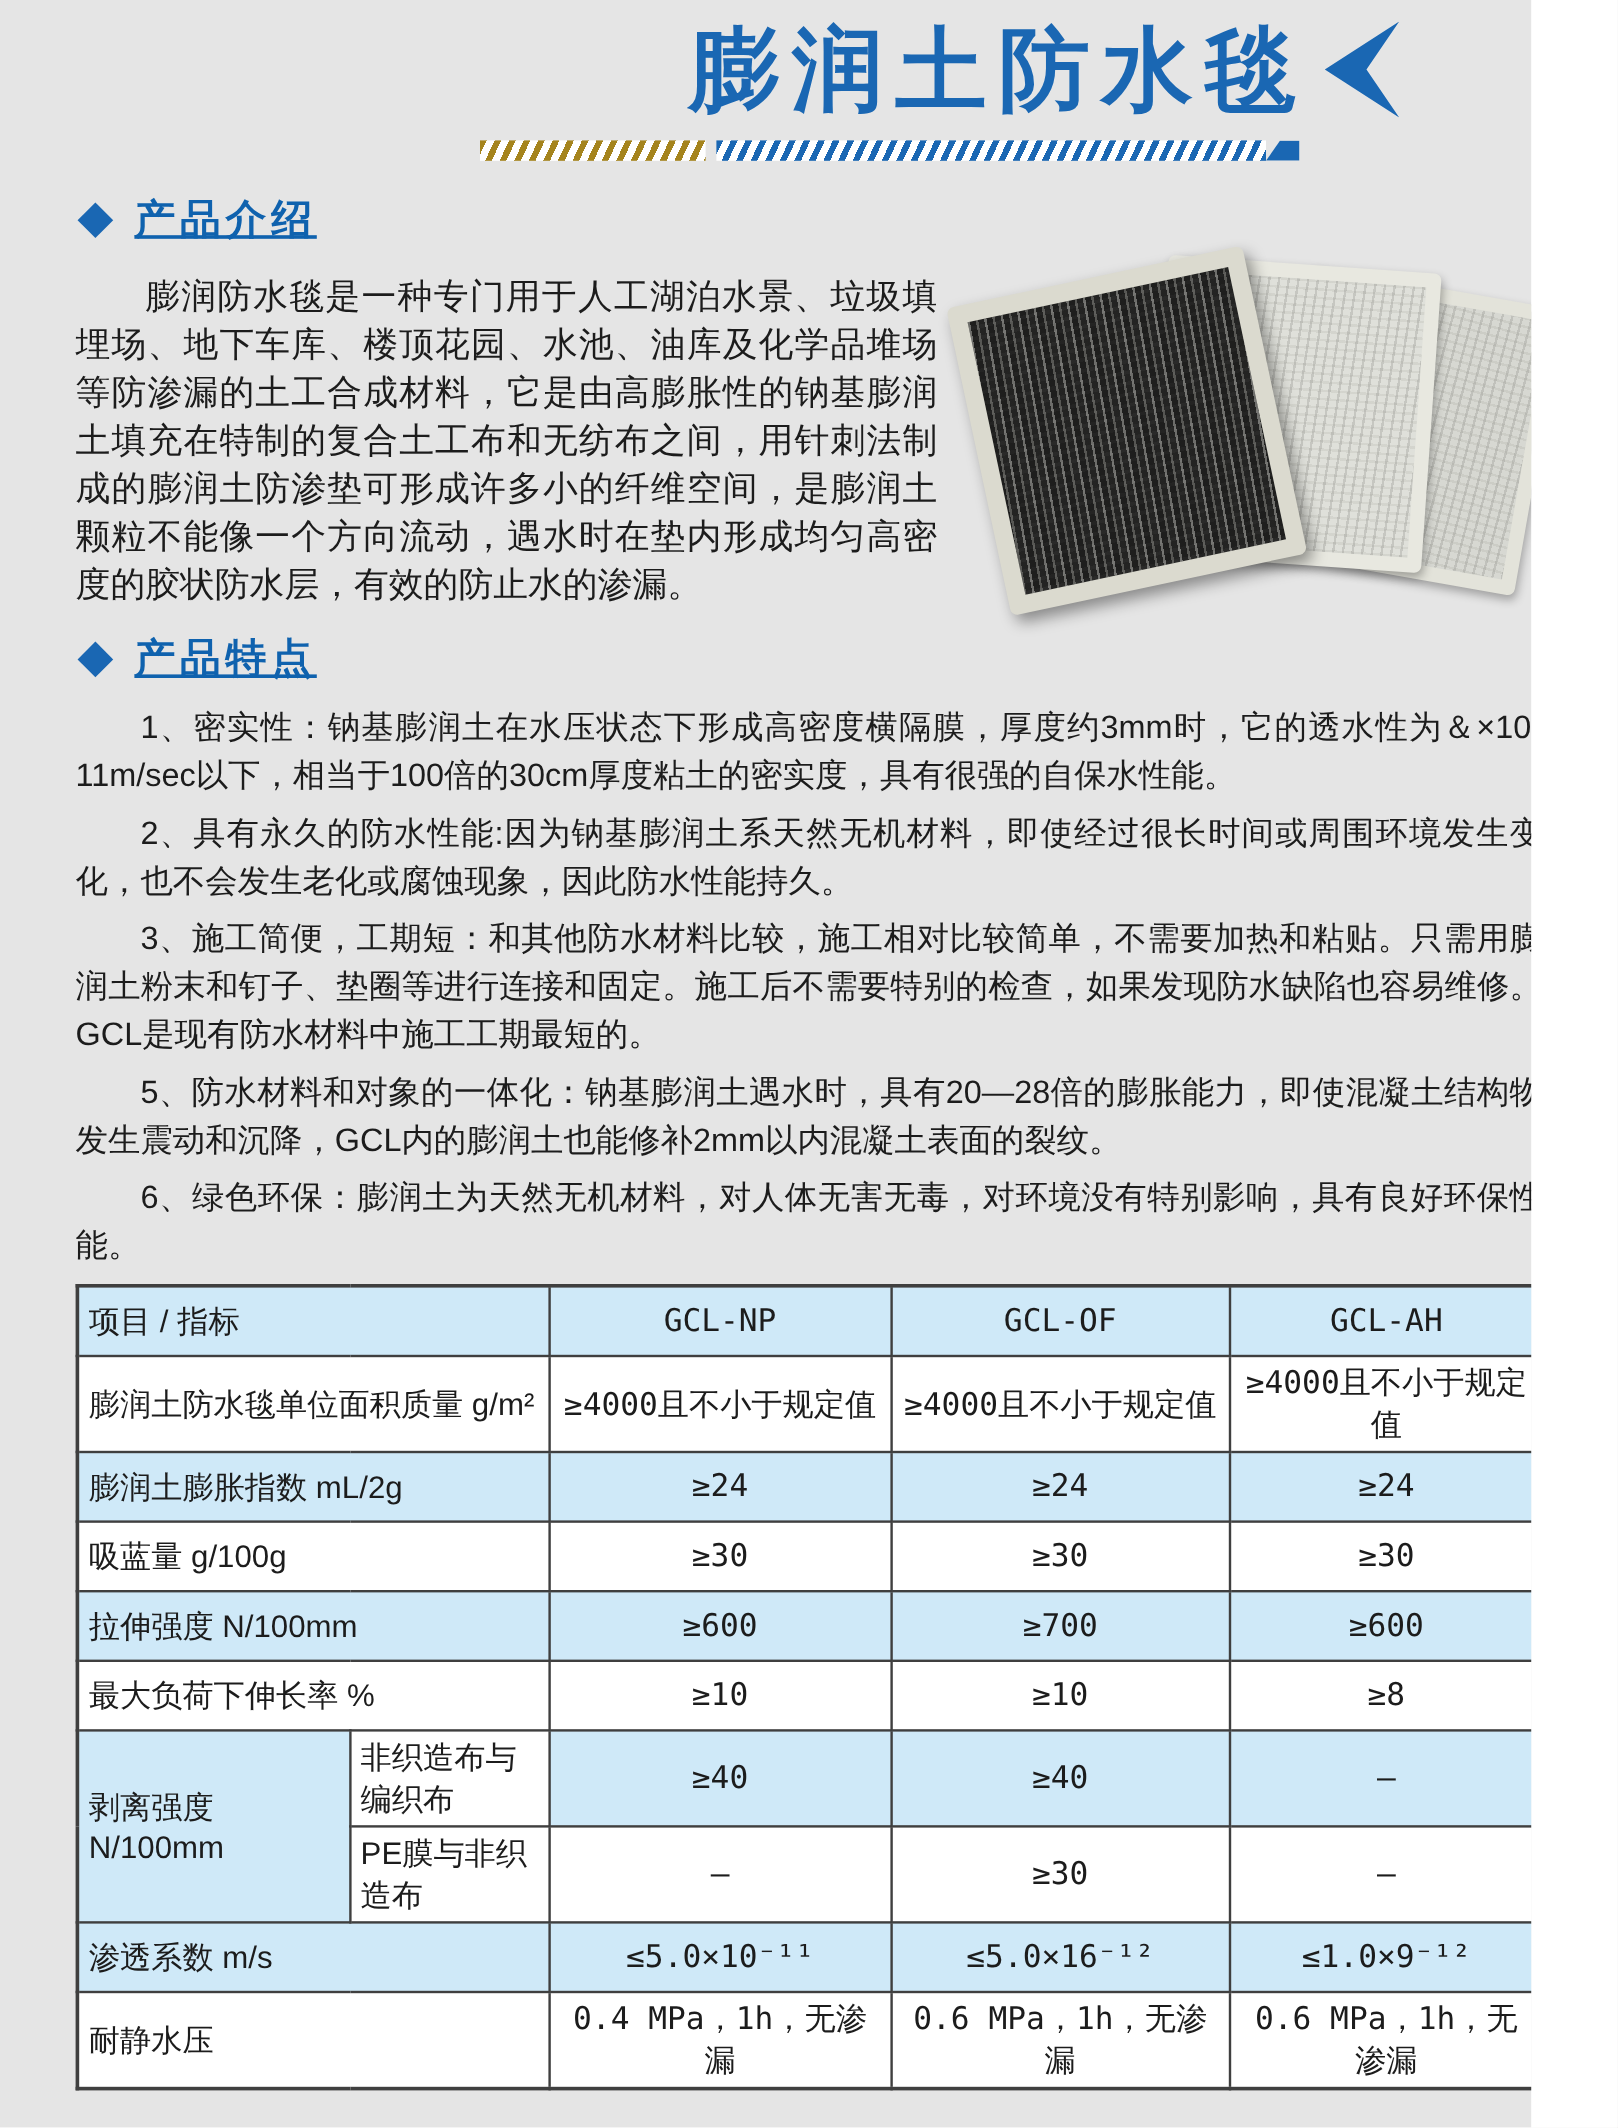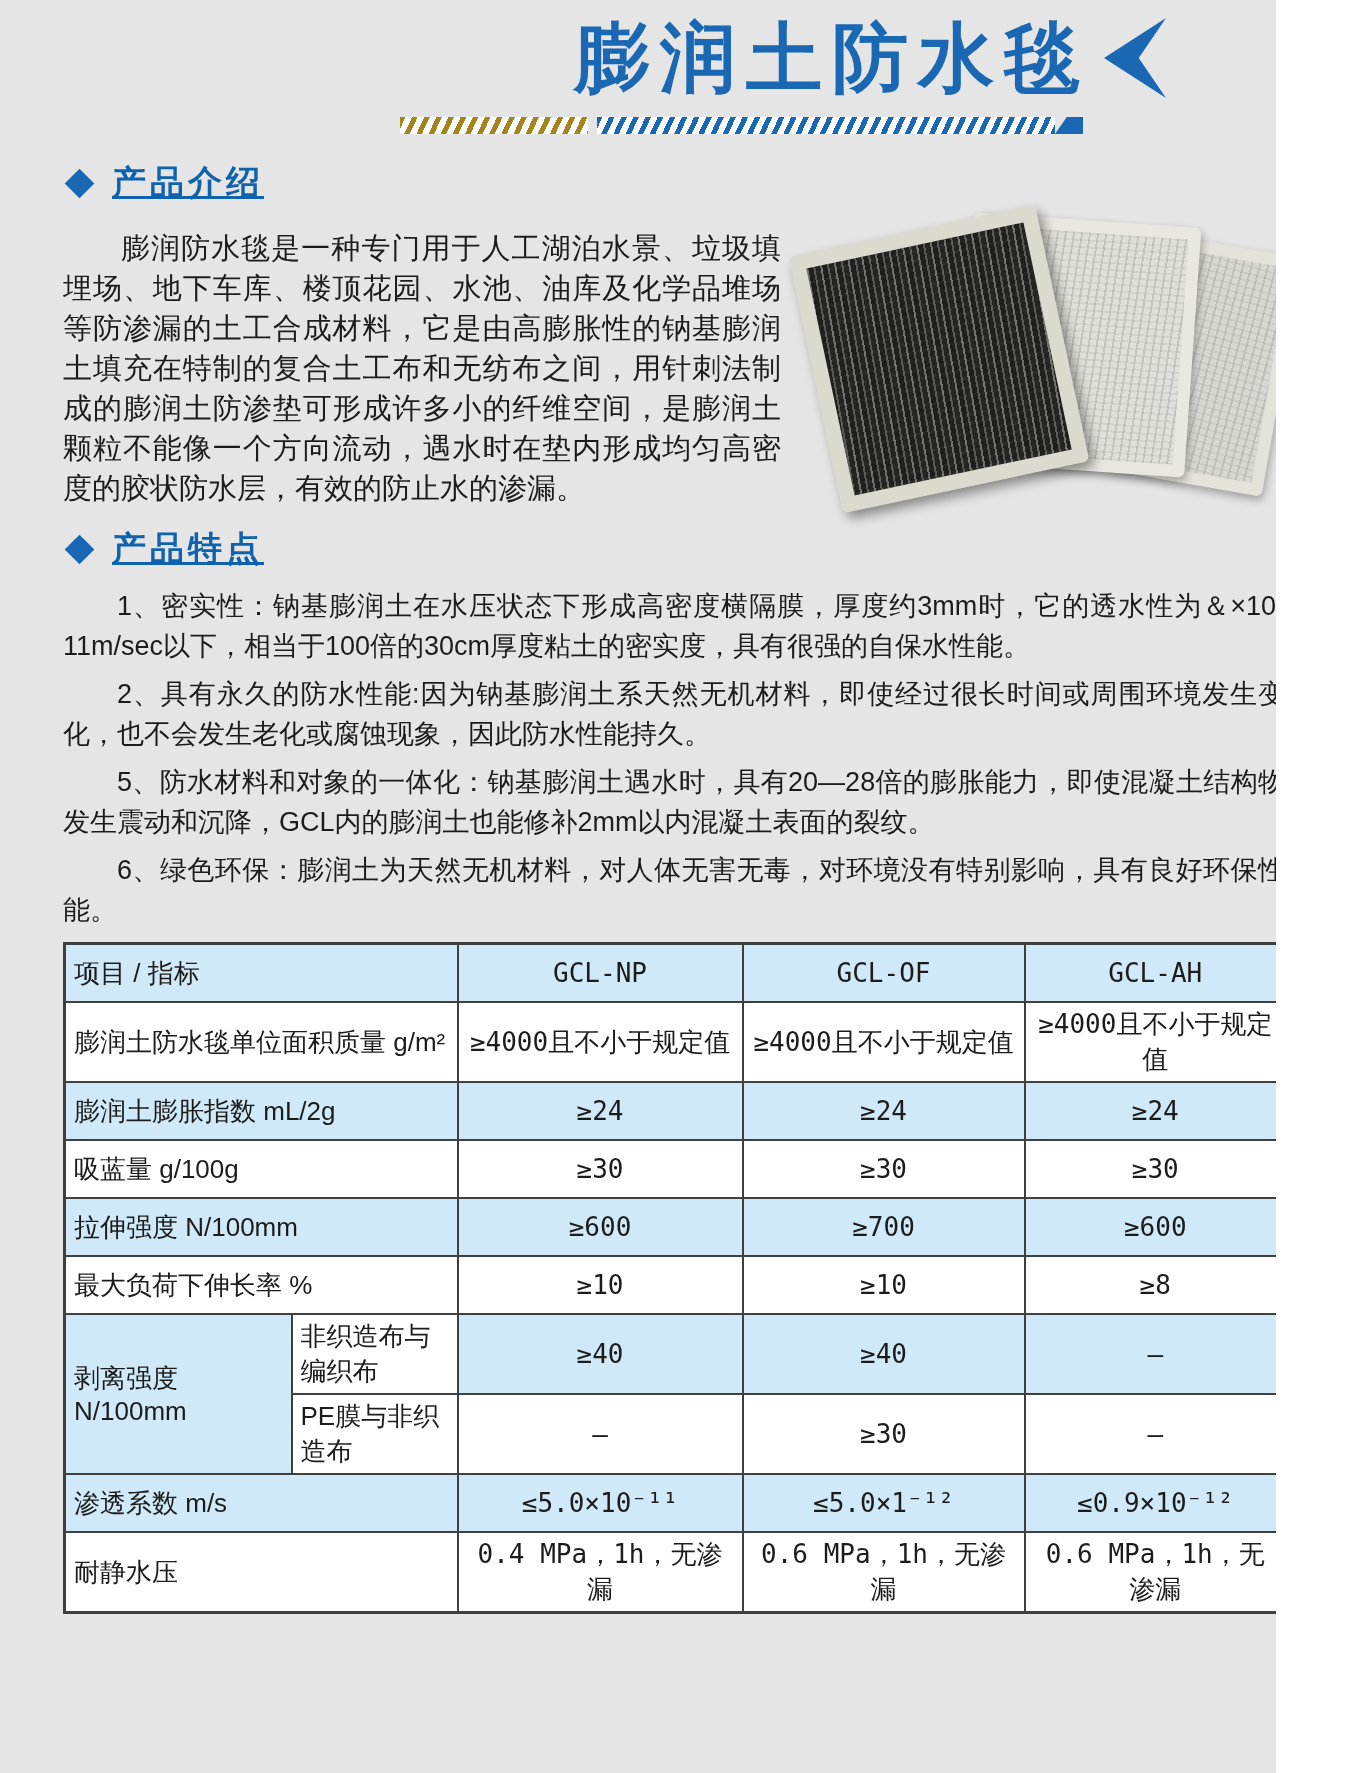--- a/index.html
+++ b/index.html
@@ -94,20 +94,21 @@
       </div>
     </div>
 
     <div class="sec-head">
       <span class="diamond"></span>
       <span class="sec-title">产品特点</span>
     </div>
     <div class="features">
       <p>1、密实性：钠基膨润土在水压状态下形成高密度横隔膜，厚度约3mm时，它的透水性为＆×10-11m/sec以下，相当于100倍的30cm厚度粘土的密实度，具有很强的自保水性能。</p>
       <p>2、具有永久的防水性能:因为钠基膨润土系天然无机材料，即使经过很长时间或周围环境发生变化，也不会发生老化或腐蚀现象，因此防水性能持久。</p>
+      <p>3、施工简便，工期短：和其他防水材料比较，施工相对比较简单，不需要加热和粘贴。只需用膨润土粉末和钉子、垫圈等进行连接和固定。施工后不需要特别的检查，如果发现防水缺陷也容易维修。GCL是现有防水材料中施工工期最短的。</p>
       <p>5、防水材料和对象的一体化：钠基膨润土遇水时，具有20—28倍的膨胀能力，即使混凝土结构物发生震动和沉降，GCL内的膨润土也能修补2mm以内混凝土表面的裂纹。</p>
       <p>6、绿色环保：膨润土为天然无机材料，对人体无害无毒，对环境没有特别影响，具有良好环保性能。</p>
     </div>
 
 
     <table class="spec">
       <colgroup>
         <col style="width:227px">
           <col style="width:166px">
         <col style="width:285px">
@@ -160,22 +161,22 @@
       </tr>
       <tr>
         <td class="bgw c-label sublab">PE膜与非织造布</td>
         <td class="bgw c-val">–</td>
         <td class="bgw c-val">≥30</td>
         <td class="bgw c-val">–</td>
       </tr>
       <tr>
         <td colspan="2" class="bgb c-label">渗透系数 m/s</td>
         <td class="bgb c-val">≤5.0×10⁻¹¹</td>
-        <td class="bgb c-val">≤5.0×1⁻¹²</td>
-        <td class="bgb c-val">≤0.9×10⁻¹²</td>
+        <td class="bgb c-val">≤5.0×16⁻¹²</td>
+        <td class="bgb c-val">≤1.0×9⁻¹²</td>
       </tr>
       <tr>
         <td colspan="2" class="bgw c-label">耐静水压</td>
         <td class="bgw c-val">0.4 MPa，1h，无渗漏</td>
         <td class="bgw c-val">0.6 MPa，1h，无渗漏</td>
         <td class="bgw c-val">0.6 MPa，1h，无渗漏</td>
       </tr>
 
     </tbody>
       </table>

